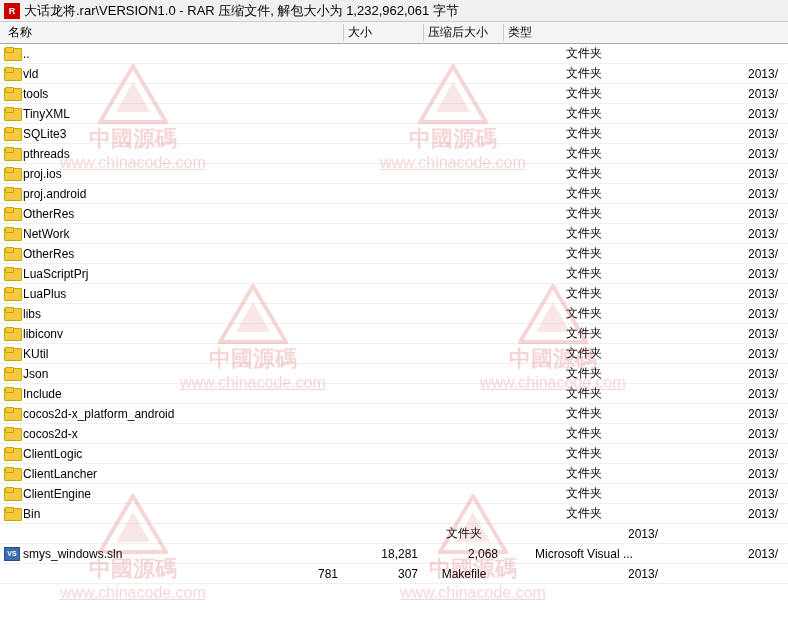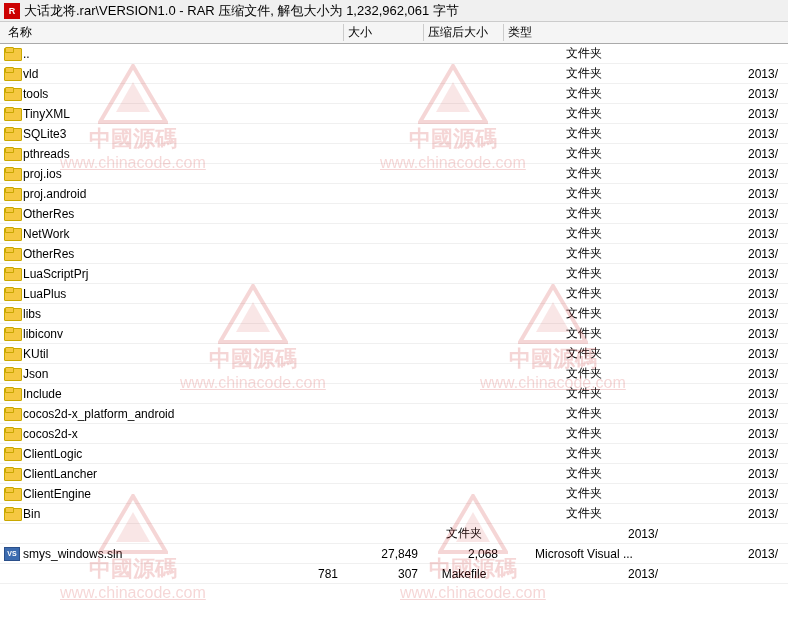--- a/index.html
+++ b/index.html
@@ -482,21 +482,21 @@
       <div class="file-cell"></div>
       <div class="file-cell"></div>
       <div class="file-cell type-cell">文件夹</div>
       <div class="file-cell">2013/</div>
     </div>
     <div class="file-row">
       <div class="file-name">
         <div class="file-icon-sln">VS</div>
         <span class="file-cell name-label">smys_windows.sln</span>
       </div>
-      <div class="file-cell">27,849</div>
+      <div class="file-cell">18,281</div>
       <div class="file-cell">2,068</div>
       <div class="file-cell type-cell">Microsoft Visual ...</div>
       <div class="file-cell">2013/</div>
     </div>
     <div class="file-row">
       <div class="file-cell">781</div>
       <div class="file-cell">307</div>
       <div class="file-cell type-cell">Makefile</div>
       <div class="file-cell">2013/</div>
     </div>

